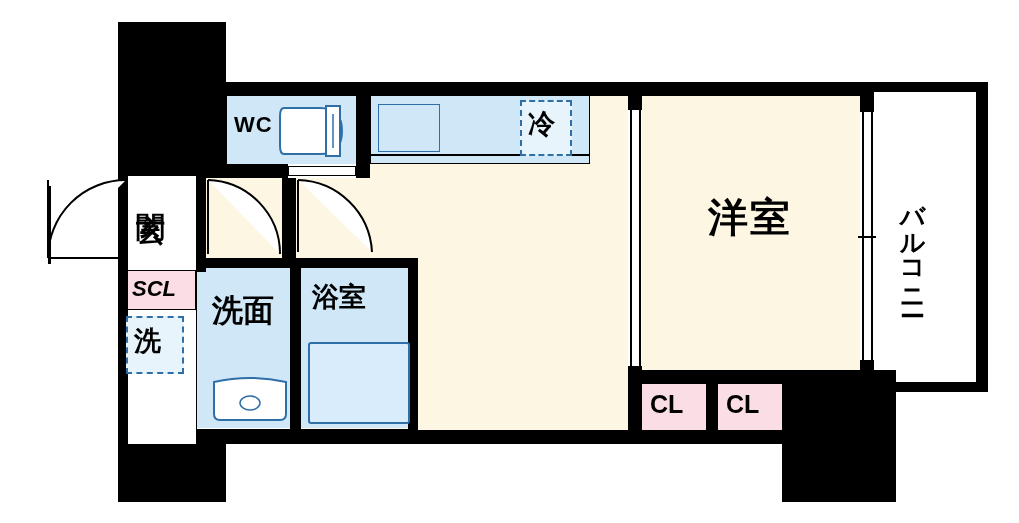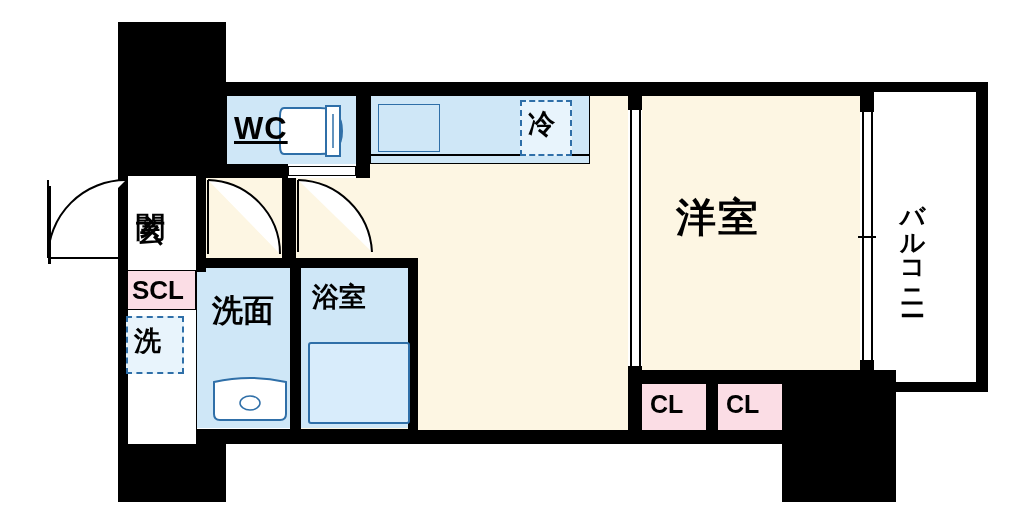--- a/index.html
+++ b/index.html
@@ -119,31 +119,31 @@
   <div class="white" style="left:860px;top:112px;width:14px;height:248px;"></div>
   <div class="ln" style="left:862px;top:112px;width:2px;height:248px;"></div>
   <div class="ln" style="left:871px;top:112px;width:2px;height:248px;"></div>
   <div class="ln" style="left:858px;top:236px;width:18px;height:2px;"></div>
 
   <div class="white" style="left:288px;top:164px;width:68px;height:14px;"></div>
   <div class="thin" style="left:288px;top:166px;width:68px;height:10px;border:1.5px solid #000;"></div>
 
   <div class="white" style="left:300px;top:258px;width:0px;height:0px;"></div>
 
-  <div class="lbl" style="left:234px;top:113px;font-size:31px;letter-spacing:1px;text-decoration:underline;">WC</div>
+  <div class="lbl" style="left:234px;top:113px;font-size:22px;letter-spacing:1px;">WC</div>
 
   <div class="vlbl" style="left:136px;top:190px;font-size:29px;">玄関</div>
 
-  <div class="lbl" style="left:132px;top:277px;font-size:26px;">SCL</div>
+  <div class="lbl" style="left:132px;top:277px;font-size:22px;font-style:italic;">SCL</div>
 
   <div class="lbl" style="left:212px;top:295px;font-size:31px;">洗面</div>
 
   <div class="lbl" style="left:312px;top:283px;font-size:27px;">浴室</div>
 
 
-  <div class="lbl" style="left:676px;top:196px;font-size:40px;letter-spacing:2px;">洋室</div>
+  <div class="lbl" style="left:708px;top:196px;font-size:40px;letter-spacing:2px;">洋室</div>
 
   <div class="lbl" style="left:650px;top:391px;font-size:25px;">CL</div>
   <div class="lbl" style="left:726px;top:391px;font-size:25px;">CL</div>
 
   <div class="vlbl" style="left:900px;top:188px;font-size:25px;">バルコニー</div>
 
 </div>
 
 </body></html>

